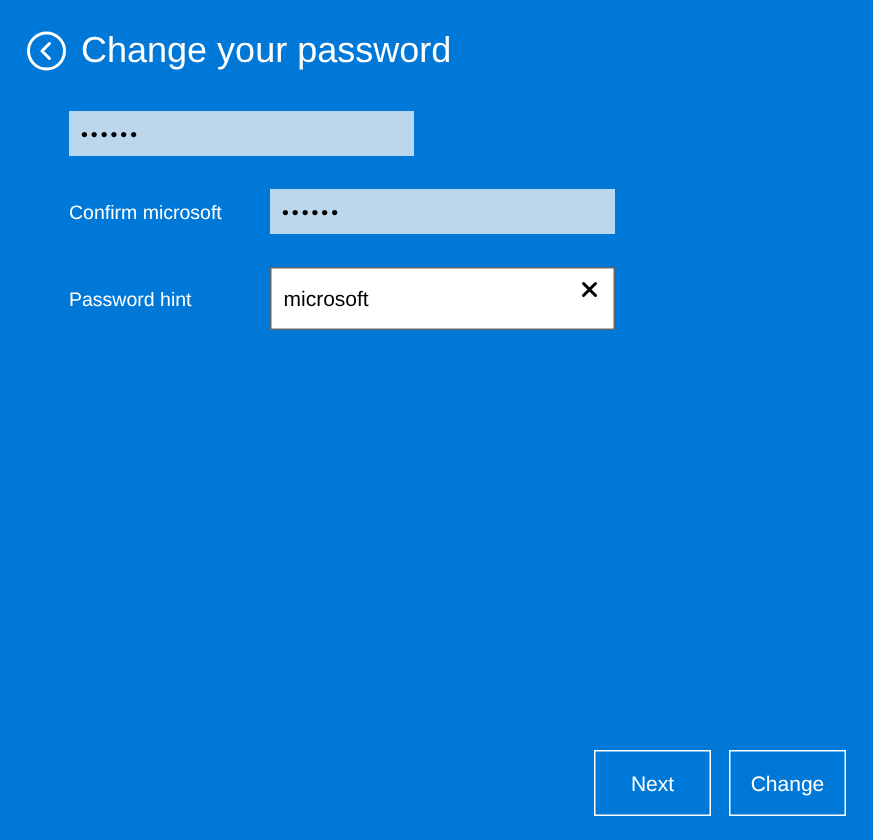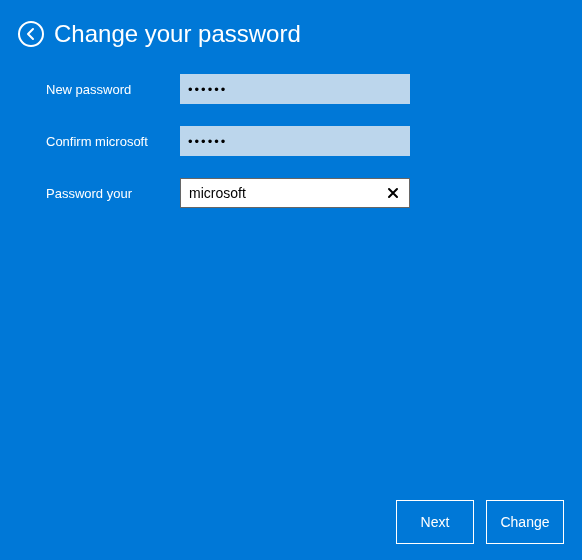--- a/index.html
+++ b/index.html
@@ -55,21 +55,21 @@
     height: 30px;
     background: #bcd6ec;
     border: none;
     padding: 0 8px;
     font-size: 13px;
     color: #000;
     letter-spacing: 2px;
   }
   .hint {
     width: 230px;
-    height: 30px;
+    height: 42px;
     background: #ffffff;
     border: 1px solid #666;
     padding: 0 30px 0 8px;
     font-size: 14px;
     color: #000;
   }
   .clear-btn {
     position: absolute;
     right: 4px;
     top: 0;
@@ -106,33 +106,32 @@
   <div class="back-btn">
     <svg width="14" height="14" viewBox="0 0 14 14">
       <path d="M9 2 L4 7 L9 12" stroke="#ffffff" stroke-width="2" fill="none" stroke-linecap="round" stroke-linejoin="round"></path>
     </svg>
   </div>
   <div class="title">Change your password</div>
 </div>
 
 <div class="form">
   <div class="row">
-    <div class="label">New password</div>
     <div class="field-wrap">
       <input class="pwd" type="text" value="••••••" style="">
     </div>
   </div>
   <div class="row">
     <div class="label">Confirm microsoft</div>
     <div class="field-wrap">
       <input class="pwd" type="text" value="••••••" style="">
     </div>
   </div>
   <div class="row">
-    <div class="label">Password your</div>
+    <div class="label">Password hint</div>
     <div class="field-wrap">
       <input class="hint" type="text" value="microsoft" style="">
       <div class="clear-btn">
         <svg width="12" height="12" viewBox="0 0 12 12">
           <path d="M2 2 L10 10 M10 2 L2 10" stroke="#000000" stroke-width="2" stroke-linecap="round"></path>
         </svg>
       </div>
     </div>
   </div>
 </div>

